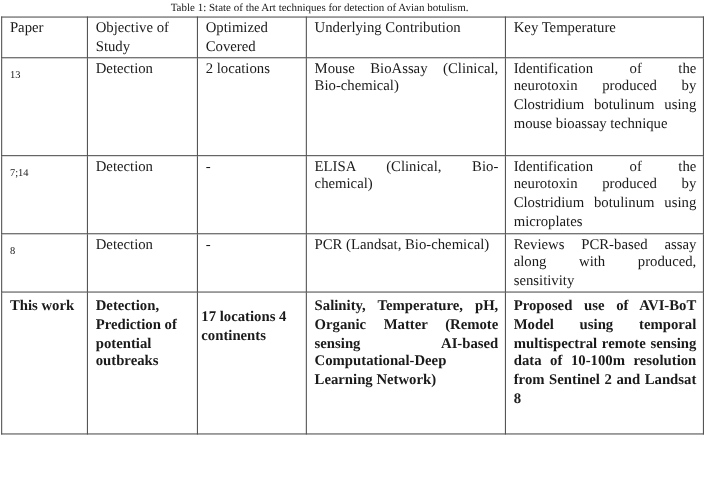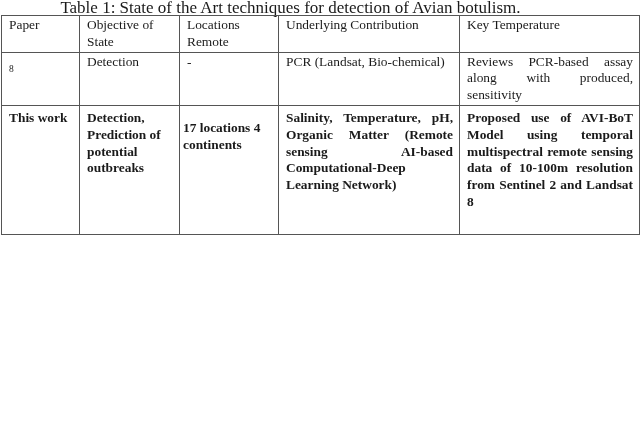--- a/index.html
+++ b/index.html
@@ -3,21 +3,21 @@
 <meta charset="utf-8">
 <style>
   html, body { margin:0; padding:0; background:#ffffff; }
   body {
     width:640px; height:441px; overflow:hidden; position:relative;
     font-family: "DejaVu Serif", "Liberation Serif", serif;
     color:#1a1a1a;
   }
   .caption {
     position:absolute; left:0; top:0; width:581px; height:15px;
-    text-align:center; font-size:17px; line-height:15px;
+    text-align:center; font-size:10px; line-height:15px;
     font-family: "Liberation Serif", "DejaVu Serif", serif;
     white-space:nowrap;
   }
   table {
     position:absolute; left:1px; top:15px;
     border-collapse:collapse; table-layout:fixed;
     width:638px;
     font-family: "Liberation Serif", "DejaVu Serif", serif;
     font-size:13.4px; line-height:16.8px;
   }
@@ -49,24 +49,42 @@
   <colgroup>
     <col style="width:78px">
     <col style="width:100px">
     <col style="width:99px">
     <col style="width:181px">
     <col style="width:180px">
   </colgroup>
   <tbody>
       <tr class="hdr">
     <th>Paper</th>
-    <th class="just">Objective of State</th>
-    <th>Locations Remote</th>
+    <th class="just">Objective of Study</th>
+    <th>Optimized Covered</th>
     <th>Underlying Contribution</th>
     <th>Key Temperature</th>
+  </tr>
+  <tr class="r1">
+    <td>
+          <span class="ref">13</span>
+        </td>
+    <td>Detection</td>
+    <td>2 locations</td>
+    <td class="just">Mouse BioAssay (Clinical, Bio-chemical)</td>
+    <td class="just">Identification of the neurotoxin produced by Clostridium botulinum using mouse bioassay technique</td>
+  </tr>
+  <tr class="r2">
+    <td>
+          <span class="ref">7;14</span>
+        </td>
+    <td>Detection</td>
+    <td>-</td>
+    <td class="just">ELISA (Clinical, Bio-chemical)</td>
+    <td class="just">Identification of the neurotoxin produced by Clostridium botulinum using microplates</td>
   </tr>
   <tr class="r3">
     <td>
           <span class="ref">8</span>
         </td>
     <td>Detection</td>
     <td>-</td>
     <td class="just">PCR (Landsat, Bio-chemical)</td>
     <td class="just">Reviews PCR-based assay along with produced, sensitivity</td>
   </tr>

